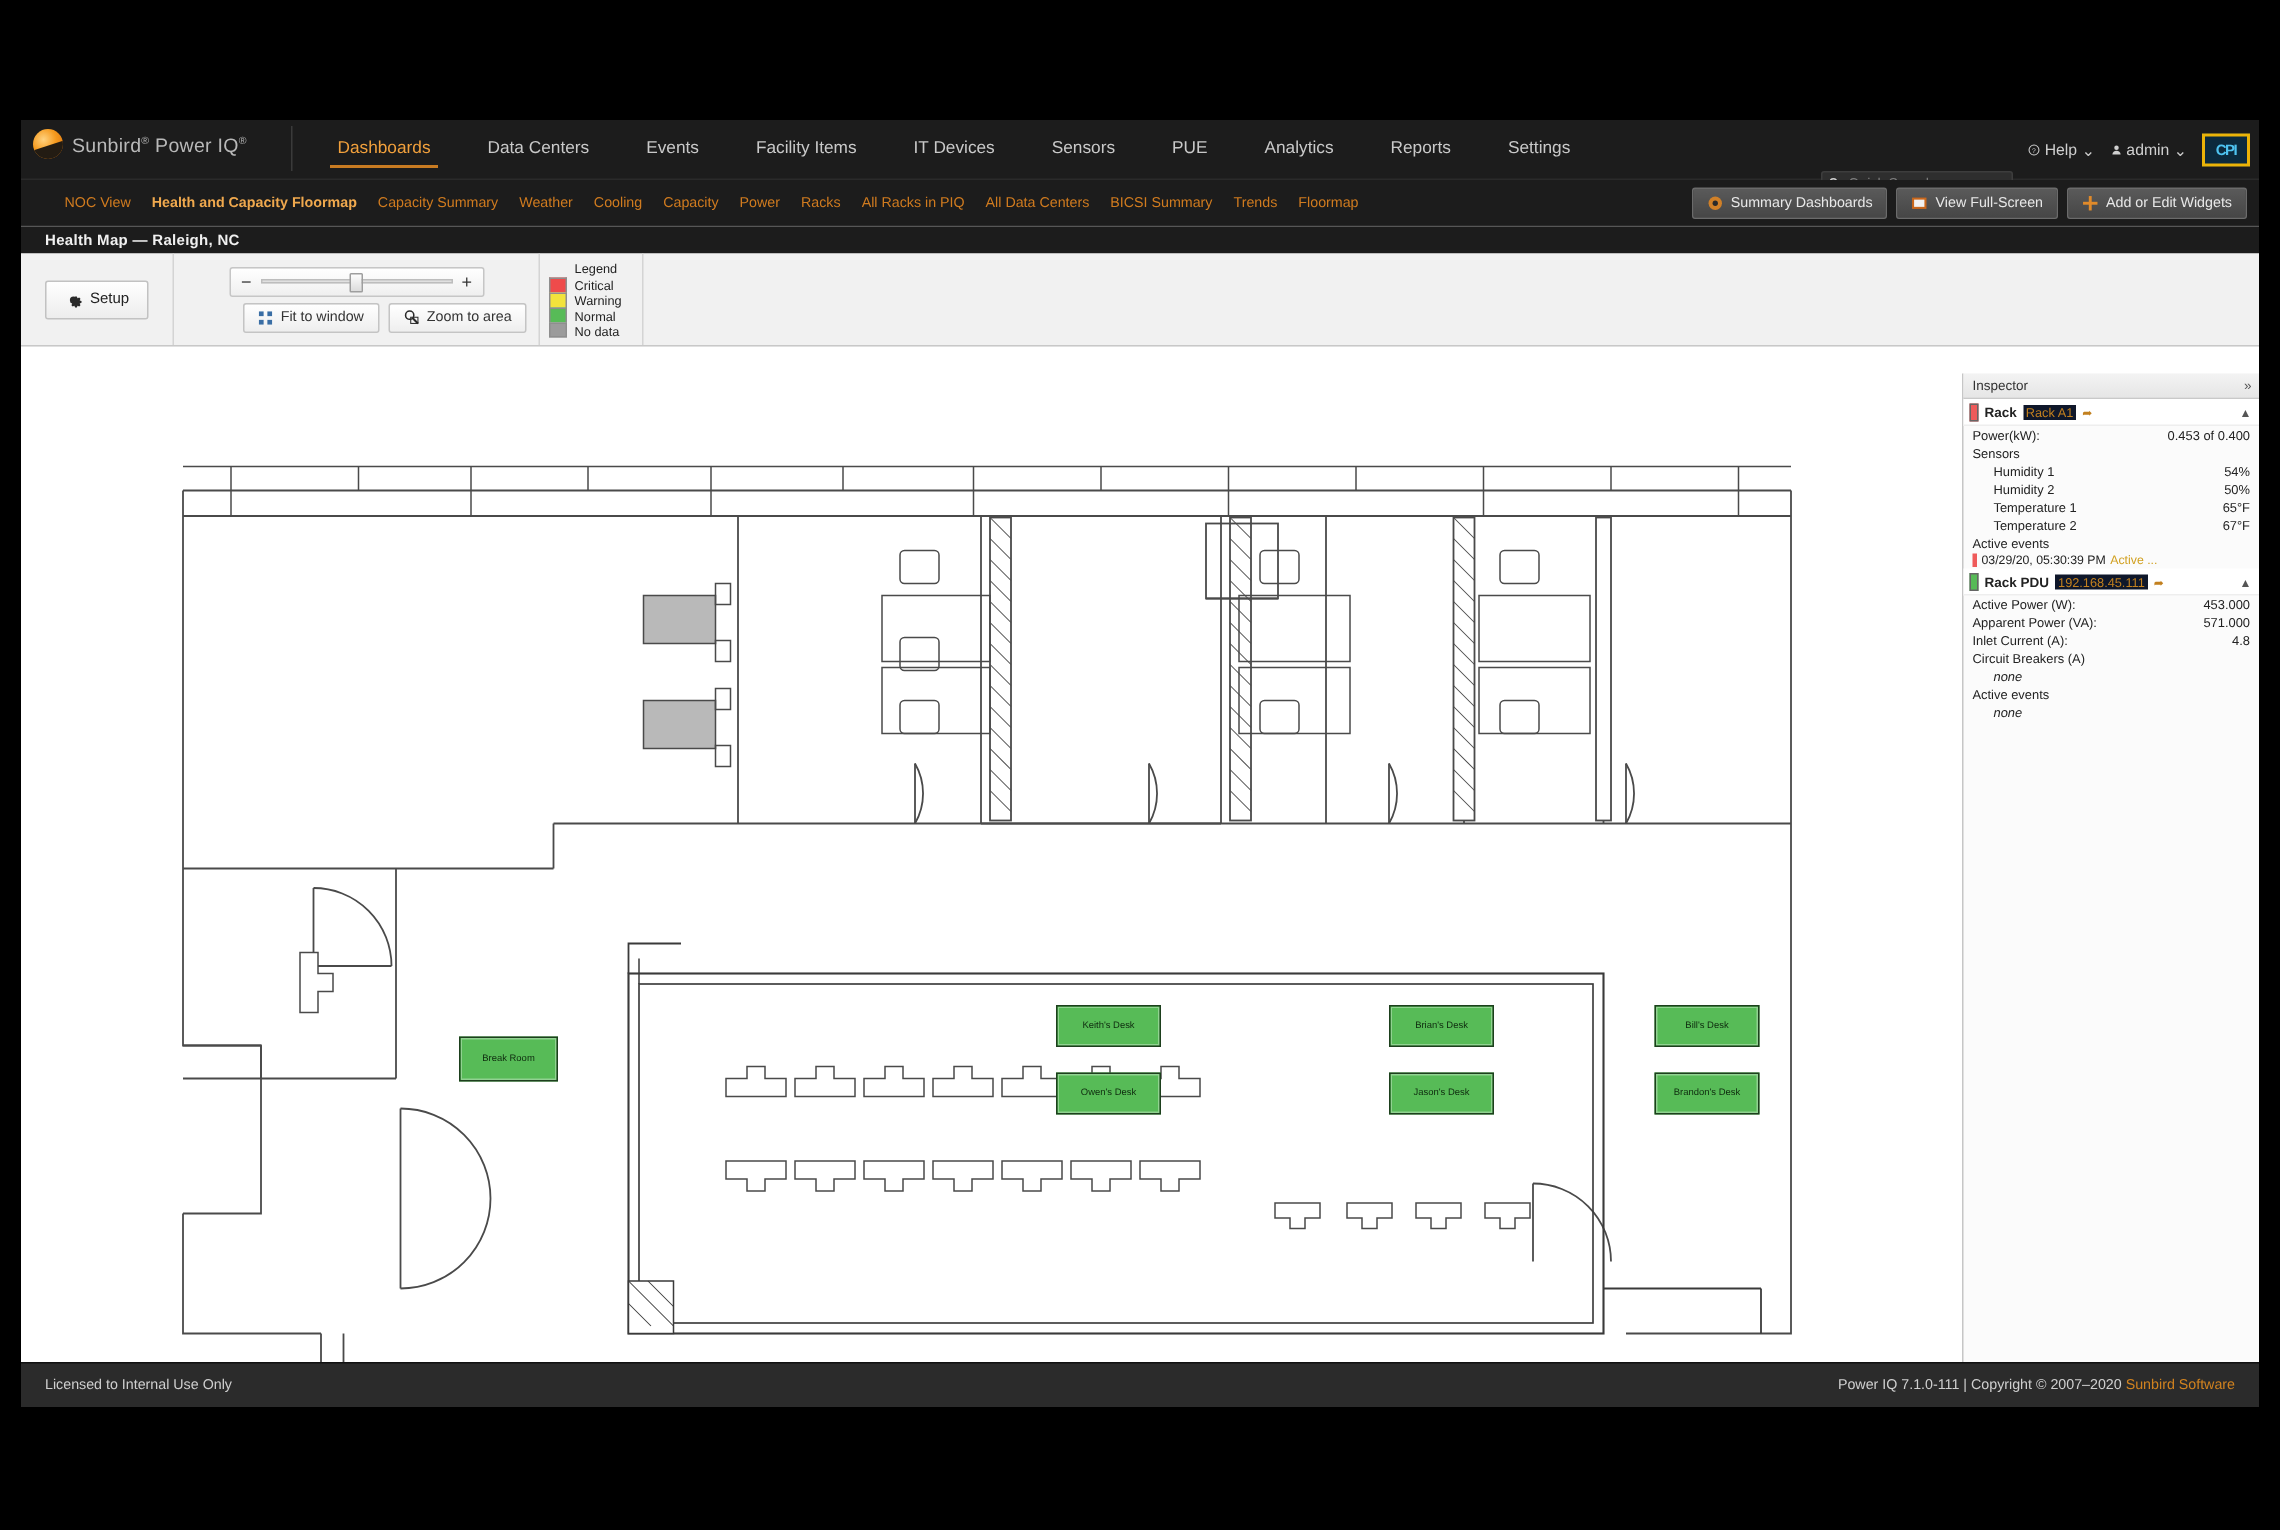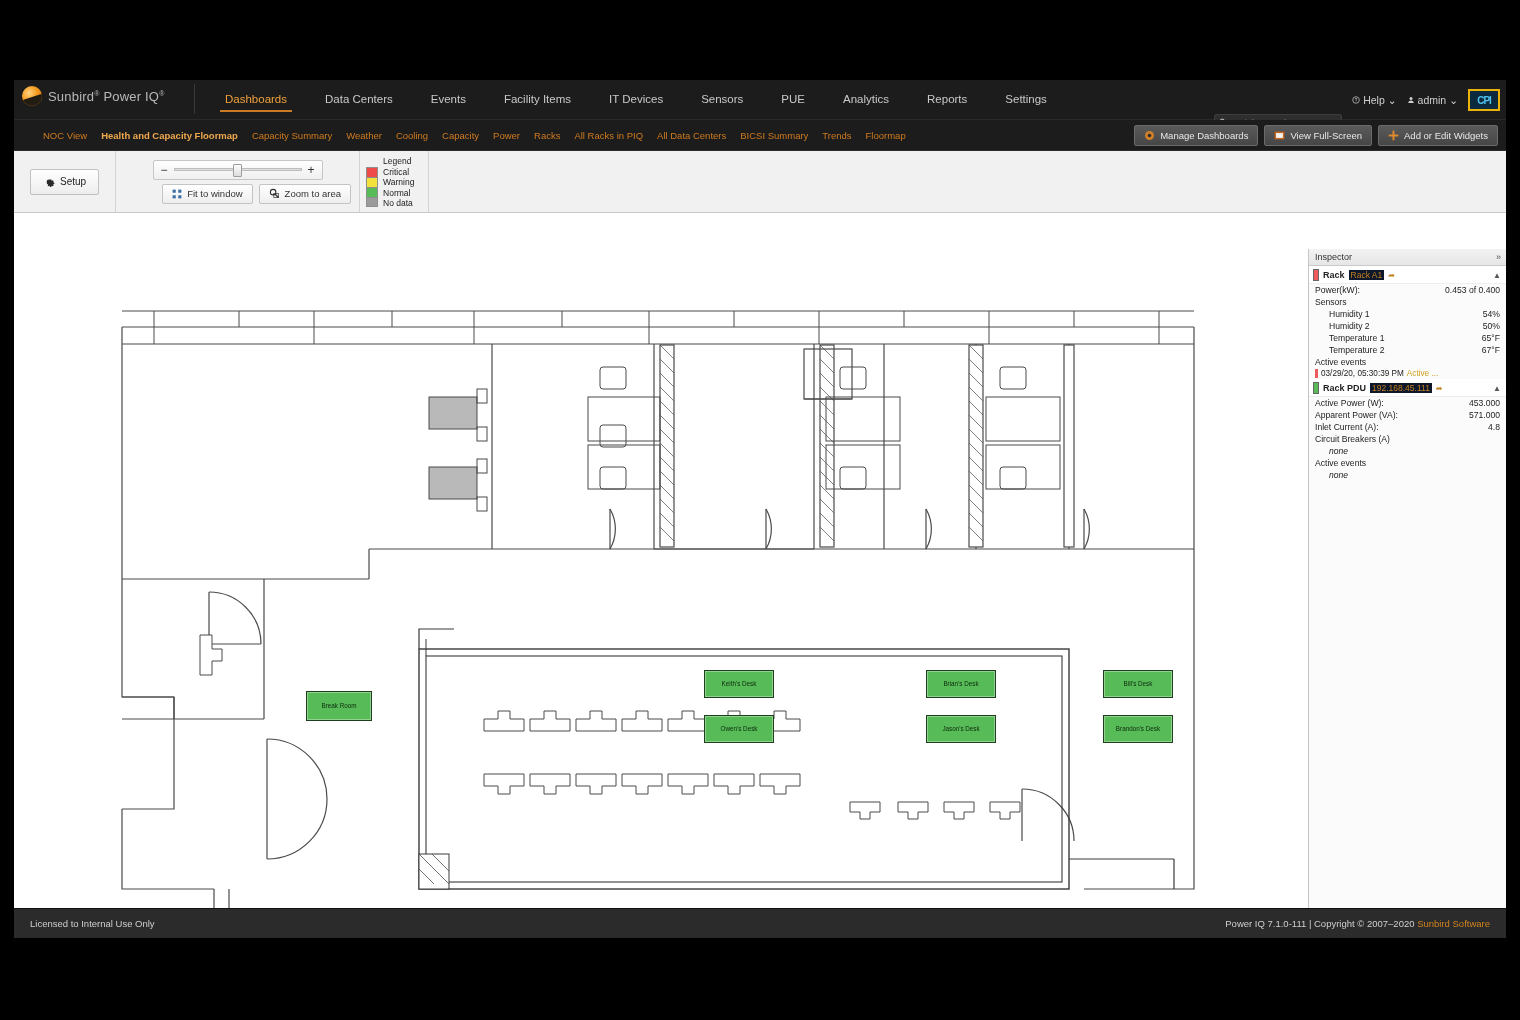--- a/index.html
+++ b/index.html
@@ -234,40 +234,41 @@
         <div class="sitem">BICSI Summary</div>
         <div class="sitem">Trends</div>
         <div class="sitem">Floormap</div>
       </div>
     <div class="dashbtns" id="dashbtns">
         <div class="dbtn">
           <span class="gi"><svg width="11" height="11" viewBox="0 0 16 16">
               <circle cx="8" cy="8" r="6.5" fill="#d08028"></circle>
               <circle cx="8" cy="8" r="2.6" fill="#2a2a2a"></circle>
             </svg></span>
-          <span>Manage Dashboards</span>
+          <span>Summary Dashboards</span>
         </div>
         <div class="dbtn">
           <span class="gi"><svg width="11" height="11" viewBox="0 0 16 16">
               <rect x="1" y="2.5" width="14" height="11" fill="#c9671c"></rect>
               <rect x="3" y="4.5" width="10" height="7" fill="#f2f2f2"></rect>
             </svg></span>
           <span>View Full-Screen</span>
         </div>
         <div class="dbtn">
           <span class="gi"><svg width="11" height="11" viewBox="0 0 16 16">
               <rect x="6.6" y="1" width="2.8" height="14" fill="#e08a2a"></rect>
               <rect x="1" y="6.6" width="14" height="2.8" fill="#e08a2a"></rect>
             </svg></span>
           <span>Add or Edit Widgets</span>
         </div>
       </div>
   </div>
 
   <div class="panel">
+    <div class="panel-title">Health Map — Raleigh, NC</div>
 
     <div class="toolbar">
       <div class="tgroup">
         <div class="setup-btn">
           <svg width="12" height="12" viewBox="0 0 16 16">
             <path d="M8 5.2a2.8 2.8 0 100 5.6 2.8 2.8 0 000-5.6zm6.2 3.6l-1.4-.5.6-1.3-1-1-1.3.6-.5-1.4h-1.4l-.5 1.4-1.3-.6-1 1 .6 1.3-1.4.5v1.4l1.4.5-.6 1.3 1 1 1.3-.6.5 1.4h1.4l.5-1.4 1.3.6 1-1-.6-1.3 1.4-.5z" fill="#2a2a2a" transform="translate(-1.2 -1.2) scale(1.15)"></path>
           </svg>
           <span>Setup</span>
         </div>
       </div>

